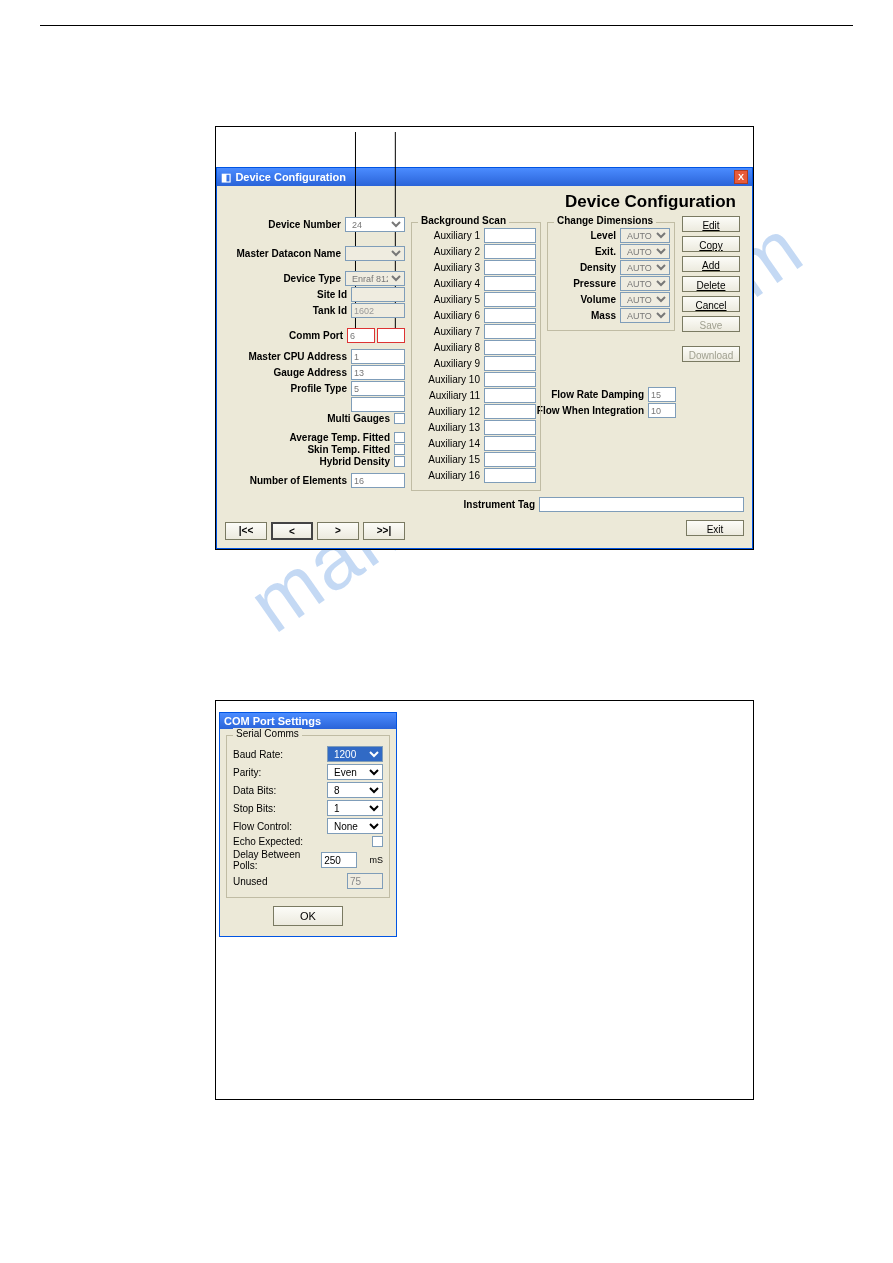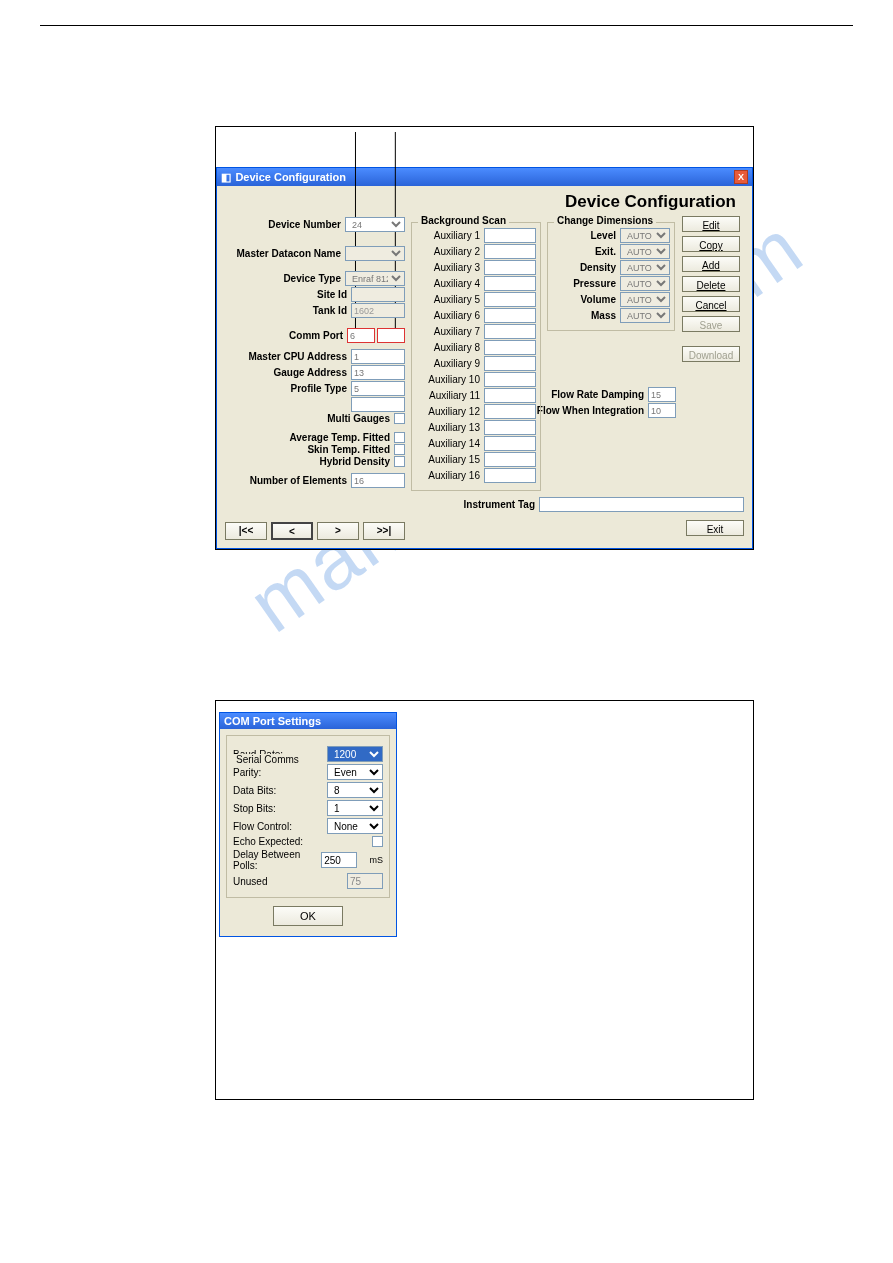--- a/index.html
+++ b/index.html
@@ -164,21 +164,21 @@
   }
   .win2-body { padding: 6px; }
   .fs2 {
     border: 1px solid #c0bca4;
     padding: 8px 6px 6px 6px;
     position: relative;
     margin-bottom: 8px;
   }
   .fs2 > legend {
     position: absolute; top: -8px; left: 6px;
-    background: #ece9d8; padding: 0 3px; font-size: 10px; color: #000; margin-top: 26px;
+    background: #ece9d8; padding: 0 3px; font-size: 10px; color: #000;
   }
   .fs2 .frow {
     display: flex; align-items: center; justify-content: space-between;
     font-size: 10px; margin: 2px 0; gap: 4px;
   }
   .fs2 .frow .flabel { width: 72px; text-align: left; }
   .fs2 .sel2 {
     width: 56px; height: 16px;
     border: 1px solid #7f9db9; background: #fff;
     font-size: 10px; padding: 0 2px;

